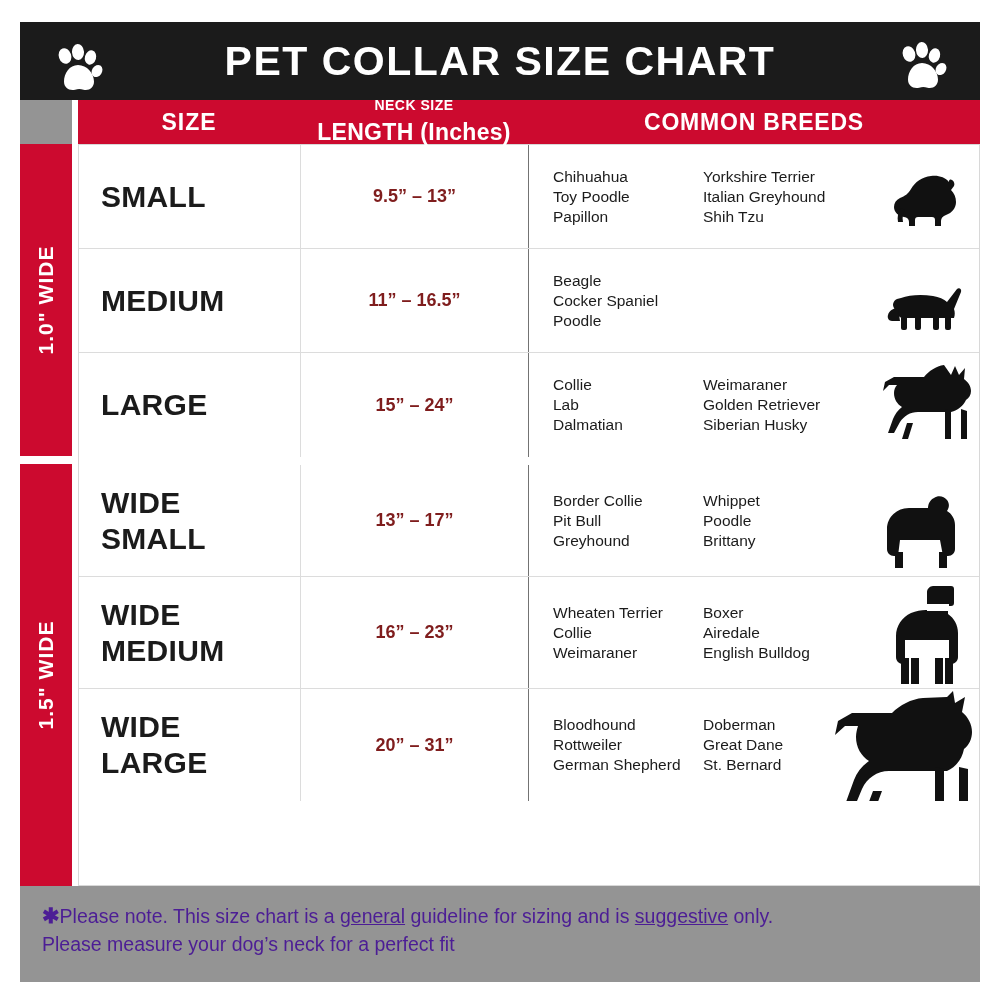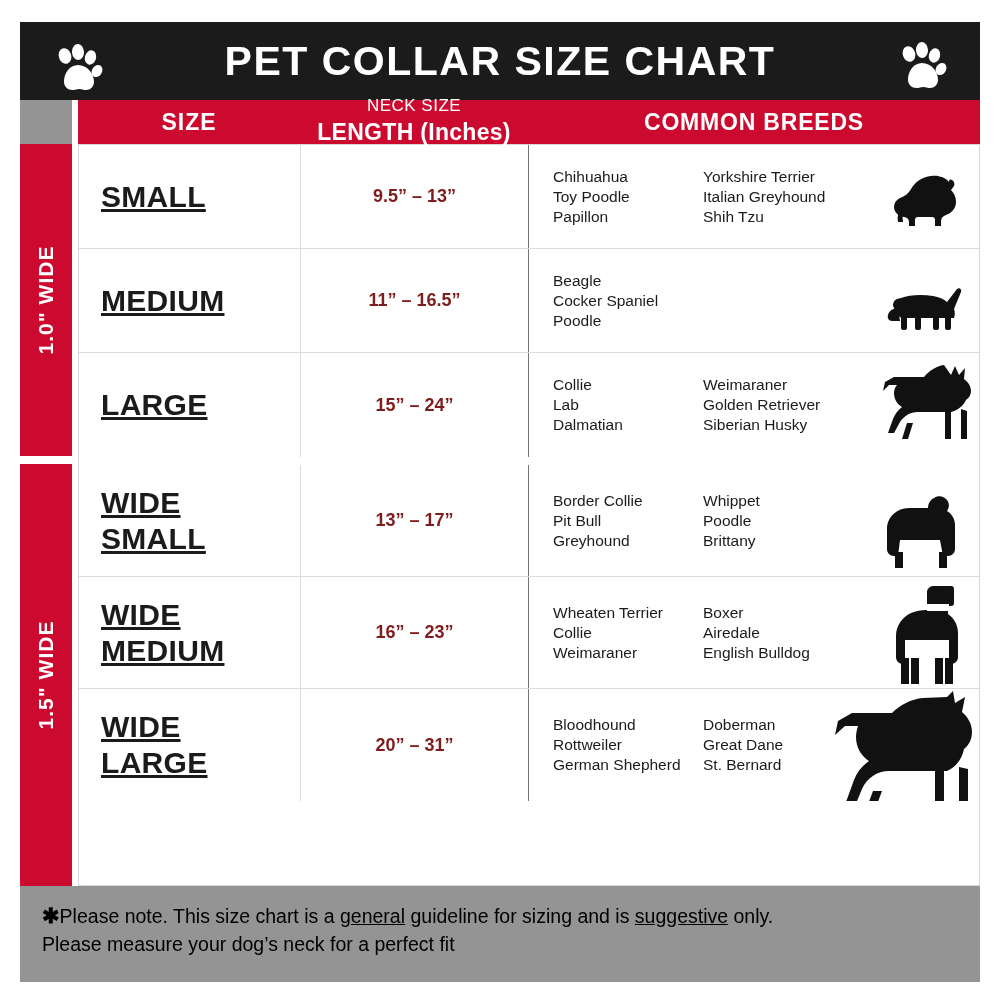--- a/index.html
+++ b/index.html
@@ -68,22 +68,22 @@
     color: #ffffff;
     display: flex;
     align-items: center;
     justify-content: center;
     font-weight: bold;
     position: relative;
   }
   .th-size { width: 222px; font-size: 23px; letter-spacing: 1px; }
   .th-length { width: 228px; flex-direction: column; }
   .th-length .small-cap {
-    font-size: 17px;
-    font-weight: normal;
+    font-size: 14px;
+    font-weight: bold;
     letter-spacing: 0.5px;
     line-height: 13px;
     margin-bottom: 8px;
   }
   .th-length .big-cap {
     font-size: 23px;
     font-weight: bold;
     letter-spacing: 0.3px;
     line-height: 25px;
   }
@@ -132,21 +132,20 @@
     width: 222px;
     display: flex;
     align-items: center;
     padding-left: 22px;
     font-size: 30px;
     font-weight: bold;
     color: #1b1b1b;
     letter-spacing: 0.3px;
     border-right: 1px solid #dcdcdc;
     line-height: 36px;
-    text-decoration: underline;
   }
   .cell-size.two-line { flex-direction: column; align-items: flex-start; justify-content: center; }
   .cell-length {
     width: 228px;
     display: flex;
     align-items: center;
     justify-content: center;
     font-size: 18px;
     font-weight: bold;
     color: #7f1d1d;
@@ -171,21 +170,21 @@
     position: absolute;
     right: 8px;
     bottom: 0;
   }
   .dog svg { display: block; }
 
   
   .footer {
     height: 96px;
     background: #949494;
-    color: #000000;
+    color: #4c1d95;
     padding: 16px 24px 0 22px;
     flex: 0 0 auto;
     position: relative;
   }
   .footer p {
     font-size: 19.5px;
     line-height: 28px;
     font-weight: normal;
   }
   .footer .u { text-decoration: underline; }

